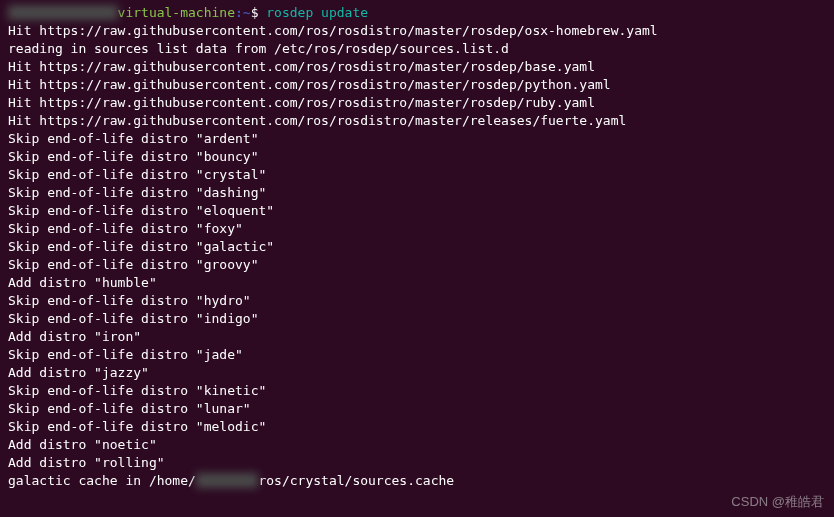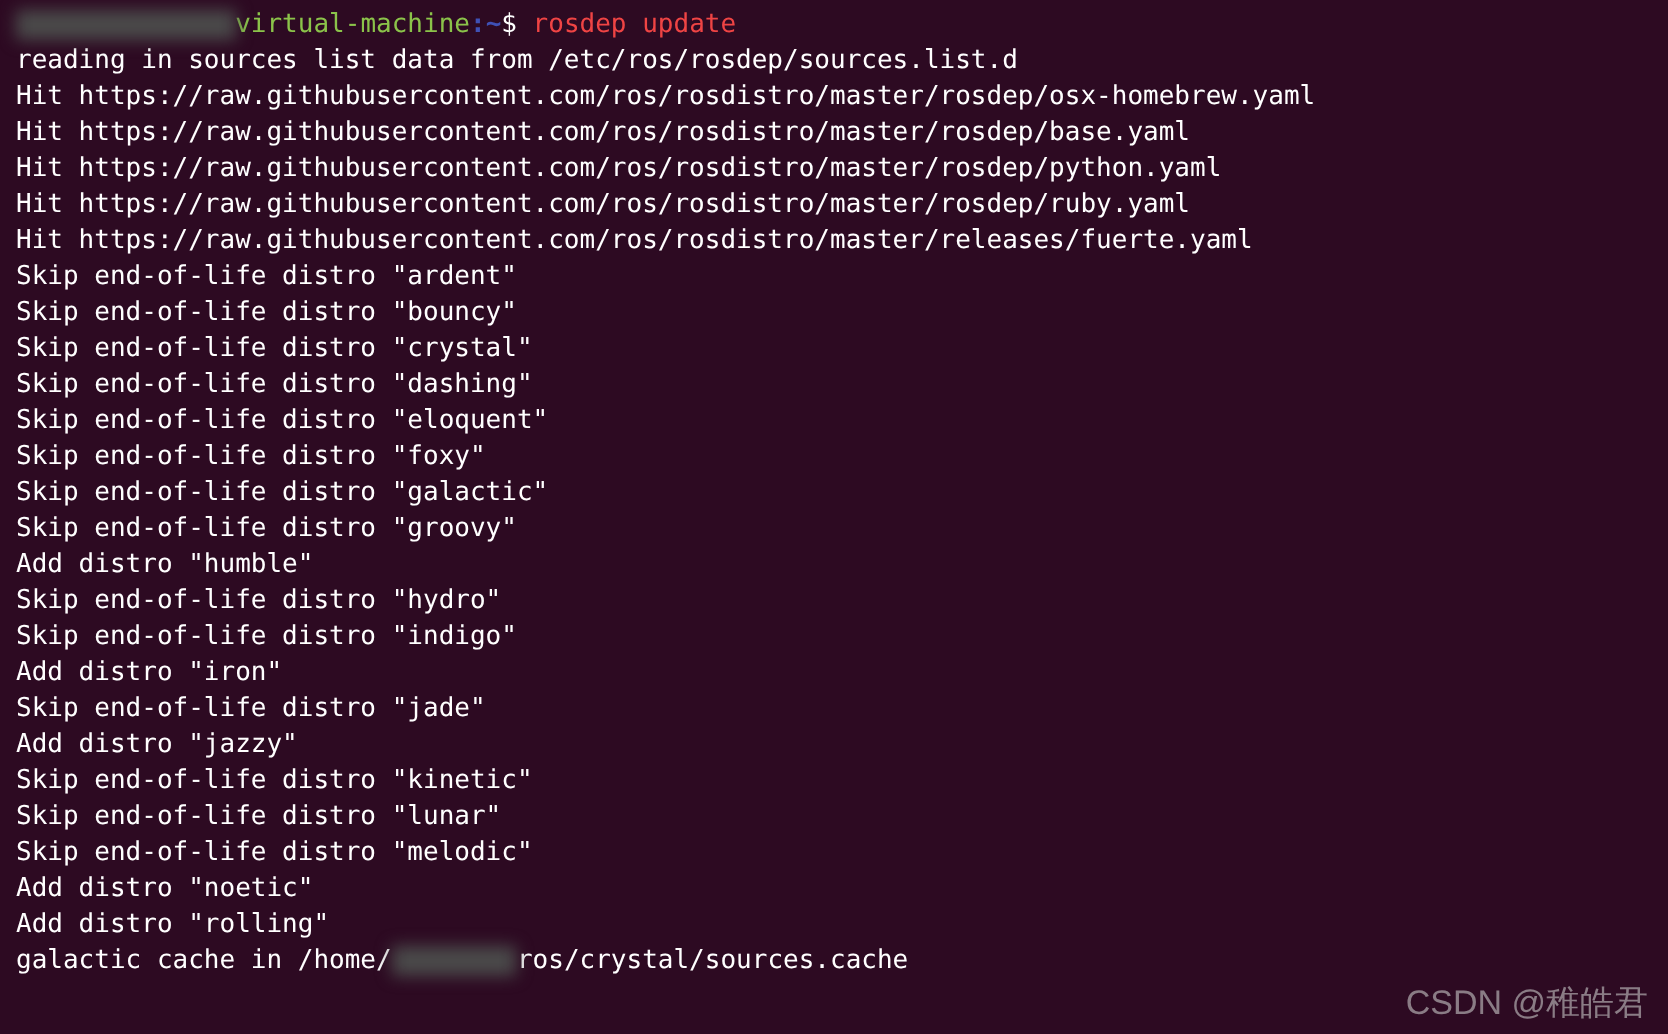--- a/index.html
+++ b/index.html
@@ -31,44 +31,44 @@
       font-weight: normal;
     }
     .prompt-path {
       color: #3f51b5;
       font-weight: bold;
     }
     .prompt-dollar {
       color: #ffffff;
     }
     .cmd {
-      color: #ef4444;
+      color: #14b8a6;
     }
     .blur {
       filter: blur(4px);
       background: #4a4a4a;
       color: transparent;
     }
     .watermark {
       position: absolute;
       right: 10px;
       bottom: 6px;
       color: rgba(200, 200, 200, 0.6);
-      font-size: 17px;
+      font-size: 13px;
       font-family: Arial, sans-serif;
     }
   </style>
 </head>
 <body>
 
 <div class="line"><span class="prompt-user blur">xxxxxxxxxxxxxx</span><span class="prompt-host">virtual-machine</span><span class="prompt-path">:</span><span class="prompt-path">~</span><span class="prompt-dollar">$</span><span class="cmd"> </span><span class="cmd">rosdep update</span></div>
 
 <div id="output-container">
+    <div class="line">Hit https://raw.githubusercontent.com/ros/rosdistro/master/rosdep/osx-homebrew.yaml</div>
     <div class="line">reading in sources list data from /etc/ros/rosdep/sources.list.d</div>
-    <div class="line">Hit https://raw.githubusercontent.com/ros/rosdistro/master/rosdep/osx-homebrew.yaml</div>
     <div class="line">Hit https://raw.githubusercontent.com/ros/rosdistro/master/rosdep/base.yaml</div>
     <div class="line">Hit https://raw.githubusercontent.com/ros/rosdistro/master/rosdep/python.yaml</div>
     <div class="line">Hit https://raw.githubusercontent.com/ros/rosdistro/master/rosdep/ruby.yaml</div>
     <div class="line">Hit https://raw.githubusercontent.com/ros/rosdistro/master/releases/fuerte.yaml</div>
     <div class="line">Skip end-of-life distro "ardent"</div>
     <div class="line">Skip end-of-life distro "bouncy"</div>
     <div class="line">Skip end-of-life distro "crystal"</div>
     <div class="line">Skip end-of-life distro "dashing"</div>
     <div class="line">Skip end-of-life distro "eloquent"</div>
     <div class="line">Skip end-of-life distro "foxy"</div>

